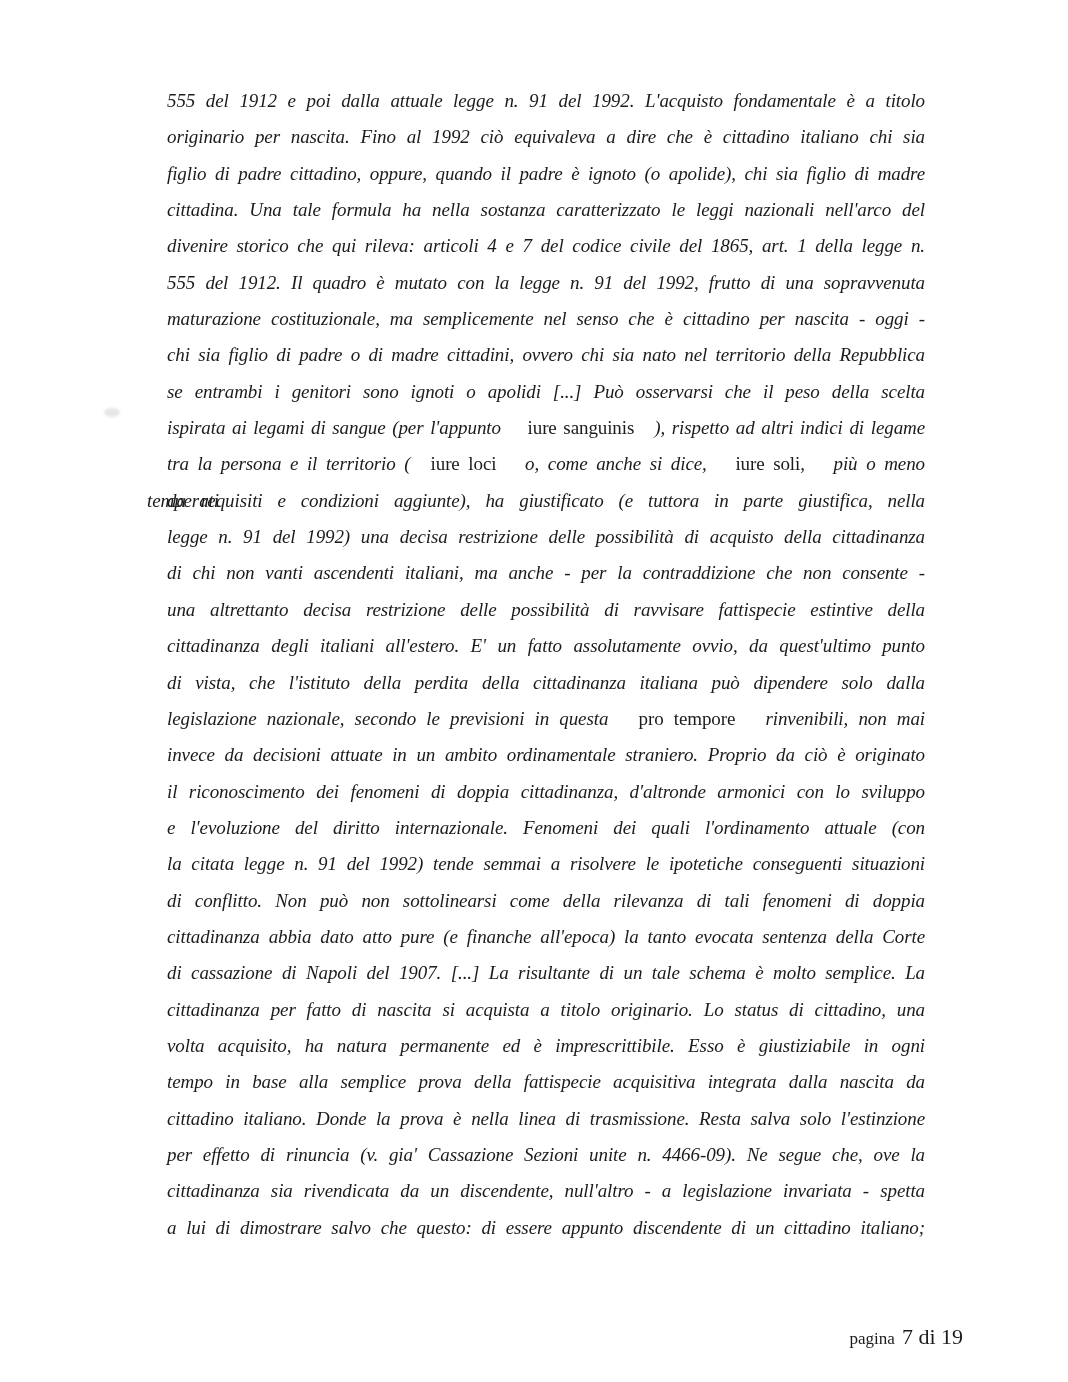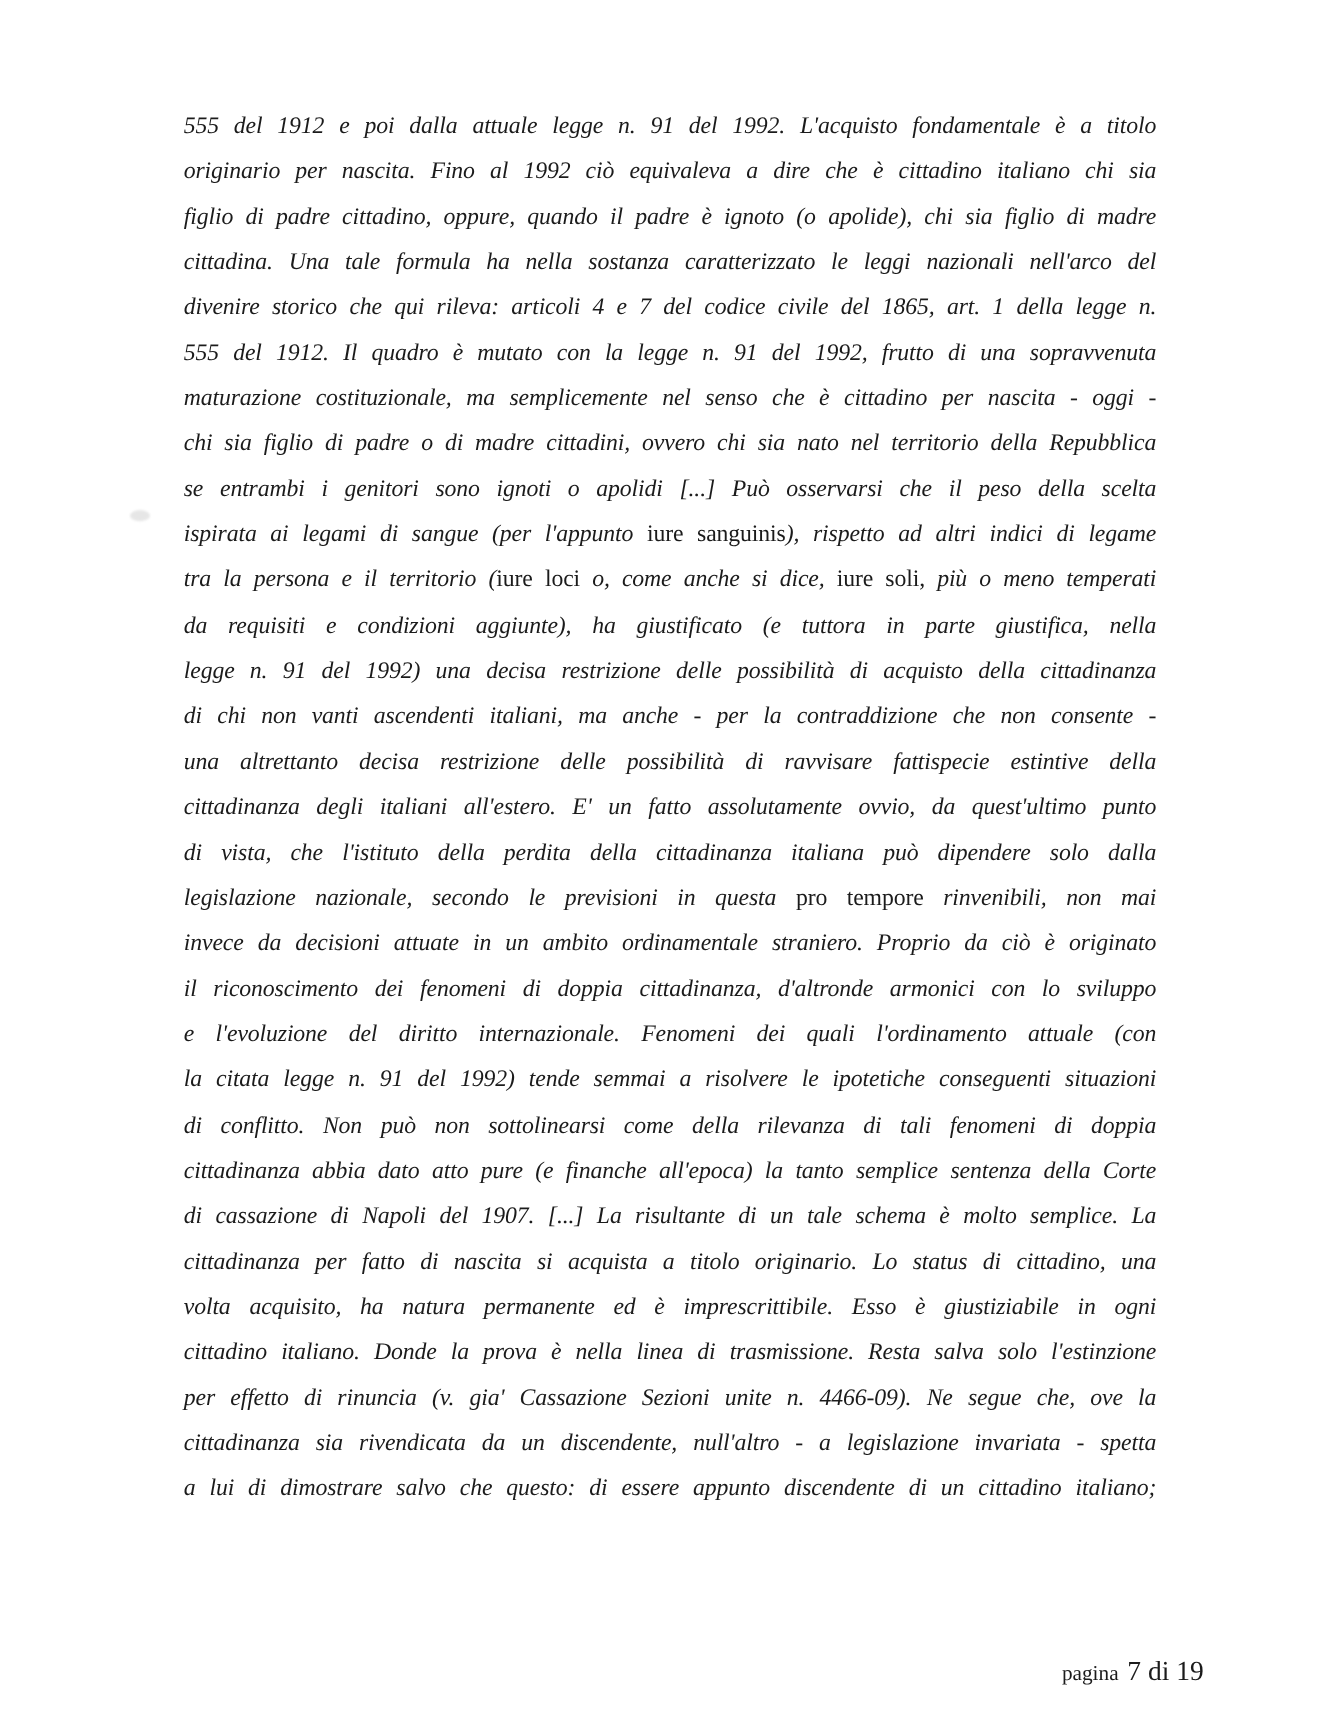--- a/index.html
+++ b/index.html
@@ -25,21 +25,21 @@
     font-style: italic;
     font-size: 19px;
     letter-spacing: -0.1px;
     color: #1b1b1b;
     height: 36.35px;
     line-height: 36.35px;
     text-align: justify;
     text-align-last: justify;
     overflow: visible;
   }
-  .seg { font-style: italic; }
+  .seg { font-style: italic; margin-left: 20px; }
   .seg.roman { font-style: normal; }
   .footer {
     position: absolute;
     top: 1324px;
     right: 105px;
     color: #1b1b1b;
     white-space: nowrap;
   }
   .footer-prefix {
     font-style: normal;
@@ -83,24 +83,25 @@
       <div class="line"><span class="seg">di chi non vanti ascendenti italiani, ma anche - per la contraddizione che non consente -</span></div>
       <div class="line"><span class="seg">una altrettanto decisa restrizione delle possibilità di ravvisare fattispecie estintive della</span></div>
       <div class="line"><span class="seg">cittadinanza degli italiani all'estero. E' un fatto assolutamente ovvio, da quest'ultimo punto</span></div>
       <div class="line"><span class="seg">di vista, che l'istituto della perdita della cittadinanza italiana può dipendere solo dalla</span></div>
       <div class="line"><span class="seg">legislazione nazionale, secondo le previsioni in questa </span><span class="seg roman">pro tempore</span><span class="seg"> rinvenibili, non mai</span></div>
       <div class="line"><span class="seg">invece da decisioni attuate in un ambito ordinamentale straniero. Proprio da ciò è originato</span></div>
       <div class="line"><span class="seg">il riconoscimento dei fenomeni di doppia cittadinanza, d'altronde armonici con lo sviluppo</span></div>
       <div class="line"><span class="seg">e l'evoluzione del diritto internazionale. Fenomeni dei quali l'ordinamento attuale (con</span></div>
       <div class="line"><span class="seg">la citata legge n. 91 del 1992) tende semmai a risolvere le ipotetiche conseguenti situazioni</span></div>
       <div class="line"><span class="seg">di conflitto. Non può non sottolinearsi come della rilevanza di tali fenomeni di doppia</span></div>
-      <div class="line"><span class="seg">cittadinanza abbia dato atto pure (e finanche all'epoca) la tanto semplice sentenza della Corte</span></div>
+      <div class="line"><span class="seg">cittadinanza abbia dato atto pure (e finanche all'epoca) la tanto evocata sentenza della Corte</span></div>
       <div class="line"><span class="seg">di cassazione di Napoli del 1907. [...] La risultante di un tale schema è molto semplice. La</span></div>
       <div class="line"><span class="seg">cittadinanza per fatto di nascita si acquista a titolo originario. Lo status di cittadino, una</span></div>
       <div class="line"><span class="seg">volta acquisito, ha natura permanente ed è imprescrittibile. Esso è giustiziabile in ogni</span></div>
+      <div class="line"><span class="seg">tempo in base alla semplice prova della fattispecie acquisitiva integrata dalla nascita da</span></div>
       <div class="line"><span class="seg">cittadino italiano. Donde la prova è nella linea di trasmissione. Resta salva solo l'estinzione</span></div>
       <div class="line"><span class="seg">per effetto di rinuncia (v. gia' Cassazione Sezioni unite n. 4466-09). Ne segue che, ove la</span></div>
       <div class="line"><span class="seg">cittadinanza sia rivendicata da un discendente, null'altro - a legislazione invariata - spetta</span></div>
       <div class="line"><span class="seg">a lui di dimostrare salvo che questo: di essere appunto discendente di un cittadino italiano;</span></div>
     </div>
   <div class="artifact"></div>
   <div class="footer">
     <span class="footer-prefix">pagina</span><span class="footer-number">7 di 19</span>
   </div>
 </div>

